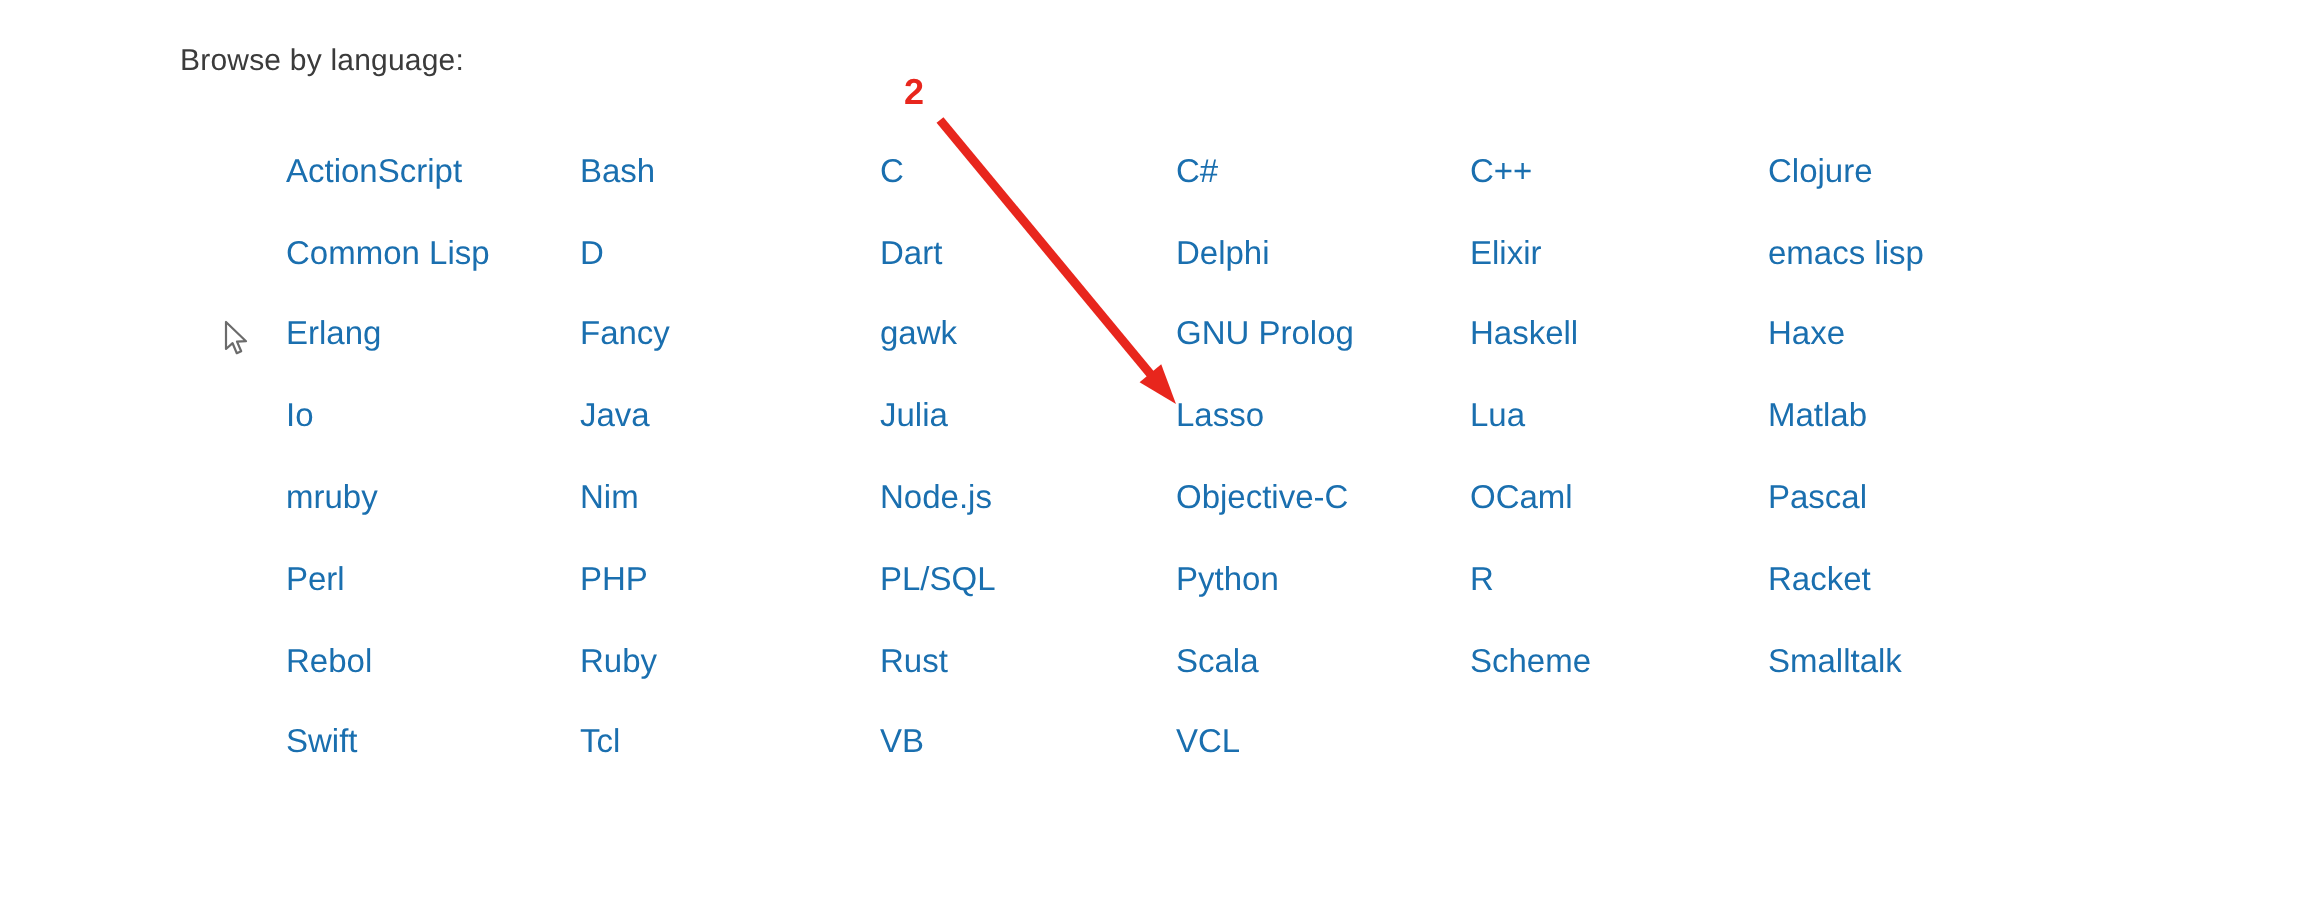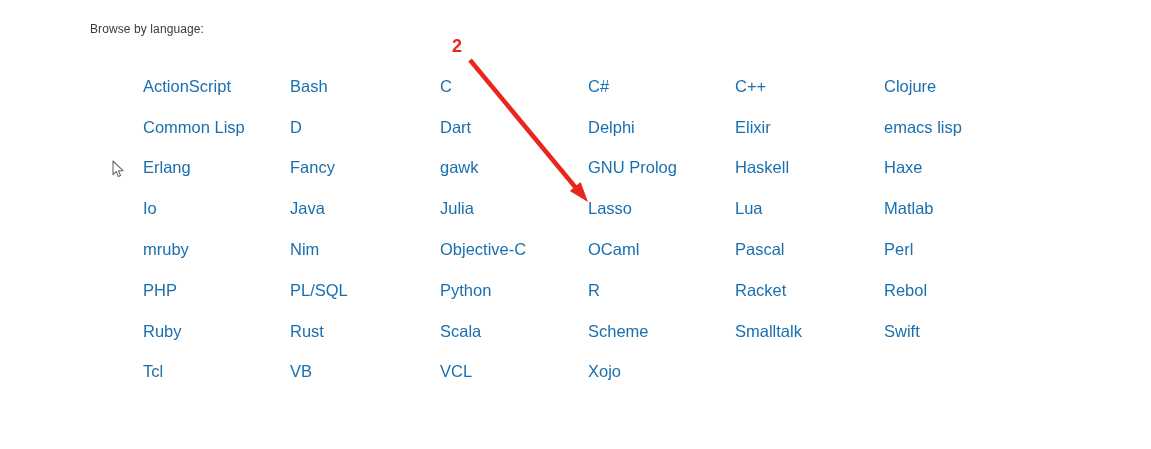--- a/index.html
+++ b/index.html
@@ -15,21 +15,21 @@
 
   .page {
     position: absolute;
     inset: 0;
   }
 
   .heading {
     position: absolute;
     left: 90px;
     top: 22px;
-    font-size: 12px;
+    font-size: 15px;
     color: #3b3b3b;
     letter-spacing: 0.1px;
   }
 
   .lang-grid {
     position: absolute;
     left: 143px;
     top: 66px;
     width: 900px;
     display: grid;
@@ -103,40 +103,40 @@
       <a class="lang-link" href="#">Haskell</a>
       <a class="lang-link" href="#">Haxe</a>
       <a class="lang-link" href="#">Io</a>
       <a class="lang-link" href="#">Java</a>
       <a class="lang-link" href="#">Julia</a>
       <a class="lang-link" href="#">Lasso</a>
       <a class="lang-link" href="#">Lua</a>
       <a class="lang-link" href="#">Matlab</a>
       <a class="lang-link" href="#">mruby</a>
       <a class="lang-link" href="#">Nim</a>
+      <a class="lang-link" href="#">Node.js</a>
       <a class="lang-link" href="#">Objective-C</a>
       <a class="lang-link" href="#">OCaml</a>
       <a class="lang-link" href="#">Pascal</a>
       <a class="lang-link" href="#">Perl</a>
       <a class="lang-link" href="#">PHP</a>
       <a class="lang-link" href="#">PL/SQL</a>
       <a class="lang-link" href="#">Python</a>
       <a class="lang-link" href="#">R</a>
       <a class="lang-link" href="#">Racket</a>
       <a class="lang-link" href="#">Rebol</a>
       <a class="lang-link" href="#">Ruby</a>
       <a class="lang-link" href="#">Rust</a>
       <a class="lang-link" href="#">Scala</a>
       <a class="lang-link" href="#">Scheme</a>
       <a class="lang-link" href="#">Smalltalk</a>
       <a class="lang-link" href="#">Swift</a>
       <a class="lang-link" href="#">Tcl</a>
       <a class="lang-link" href="#">VB</a>
       <a class="lang-link" href="#">VCL</a>
-      <a class="lang-link" href="#">Xojo</a>
     </div>
 
   <svg class="annotation-overlay" viewBox="0 0 1151 449" xmlns="http://www.w3.org/2000/svg">
     <line id="arrow-line" x1="470" y1="60" x2="576" y2="188" stroke="#e8261d" stroke-width="4.5"></line>
     <polygon id="arrow-head" points="588,202 569.8,191.1 580.6,182.1" fill="#e8261d"></polygon>
   </svg>
 
   <div class="annotation-label">2</div>
 
   <svg class="cursor-icon" width="13" height="18" viewBox="0 0 13 18" xmlns="http://www.w3.org/2000/svg">

